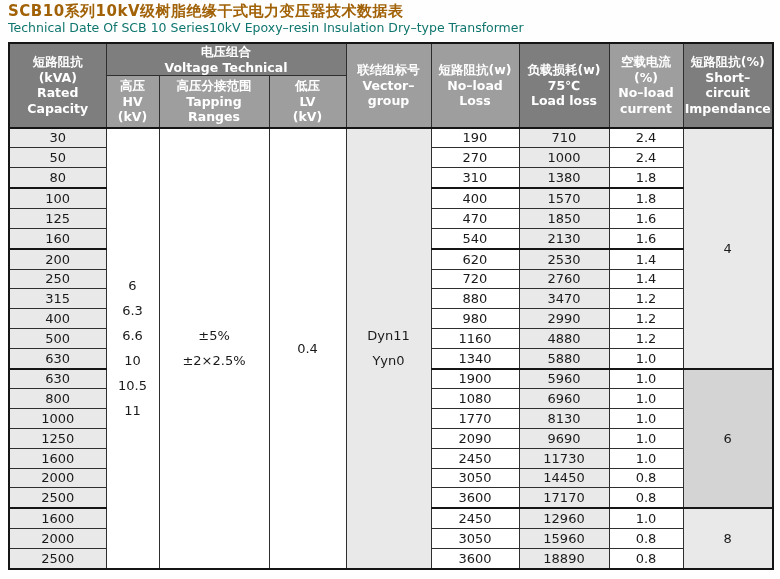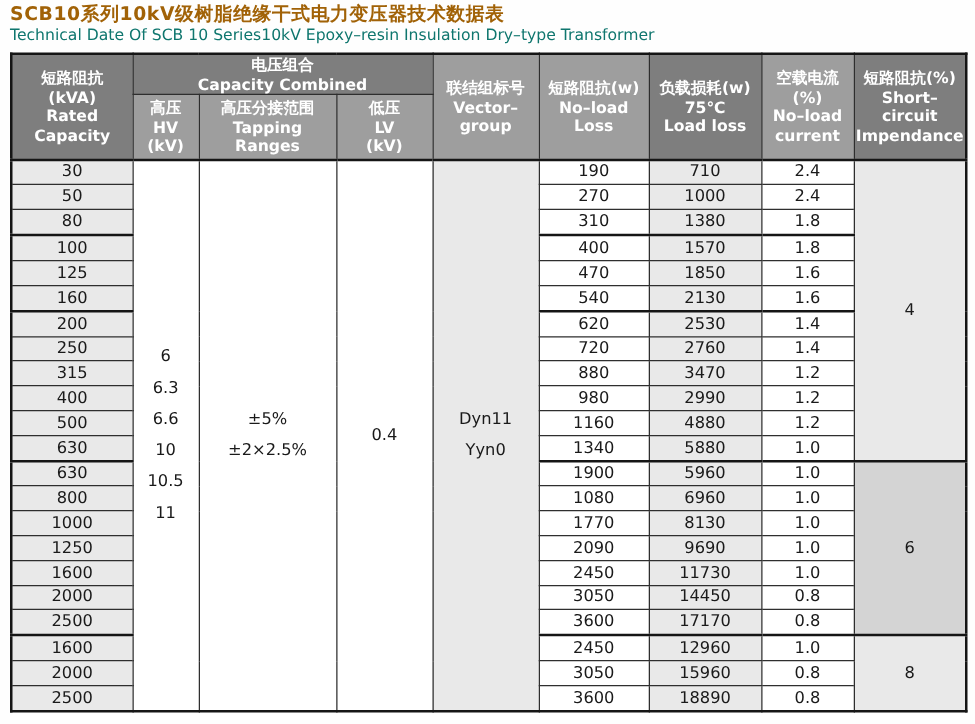--- a/index.html
+++ b/index.html
@@ -89,21 +89,21 @@
     </colgroup>
     <thead>
       <tr class="row-a">
         <th rowspan="2" class="hd-dark">
           <div>短路阻抗</div>
           <div>(kVA)</div>
           <div>Rated Capacity</div>
         </th>
         <th colspan="3" class="hd-dark span-hdr">
           <div>电压组合</div>
-          <div>Capacity Combined</div>
+          <div>Voltage Technical</div>
         </th>
         <th rowspan="2" class="hd-light">
           <div>联结组标号</div>
           <div>Vector–group</div>
         </th>
         <th rowspan="2" class="hd-light">
           <div>短路阻抗(w)</div>
           <div>No–load Loss</div>
         </th>
         <th rowspan="2" class="hd-dark">

